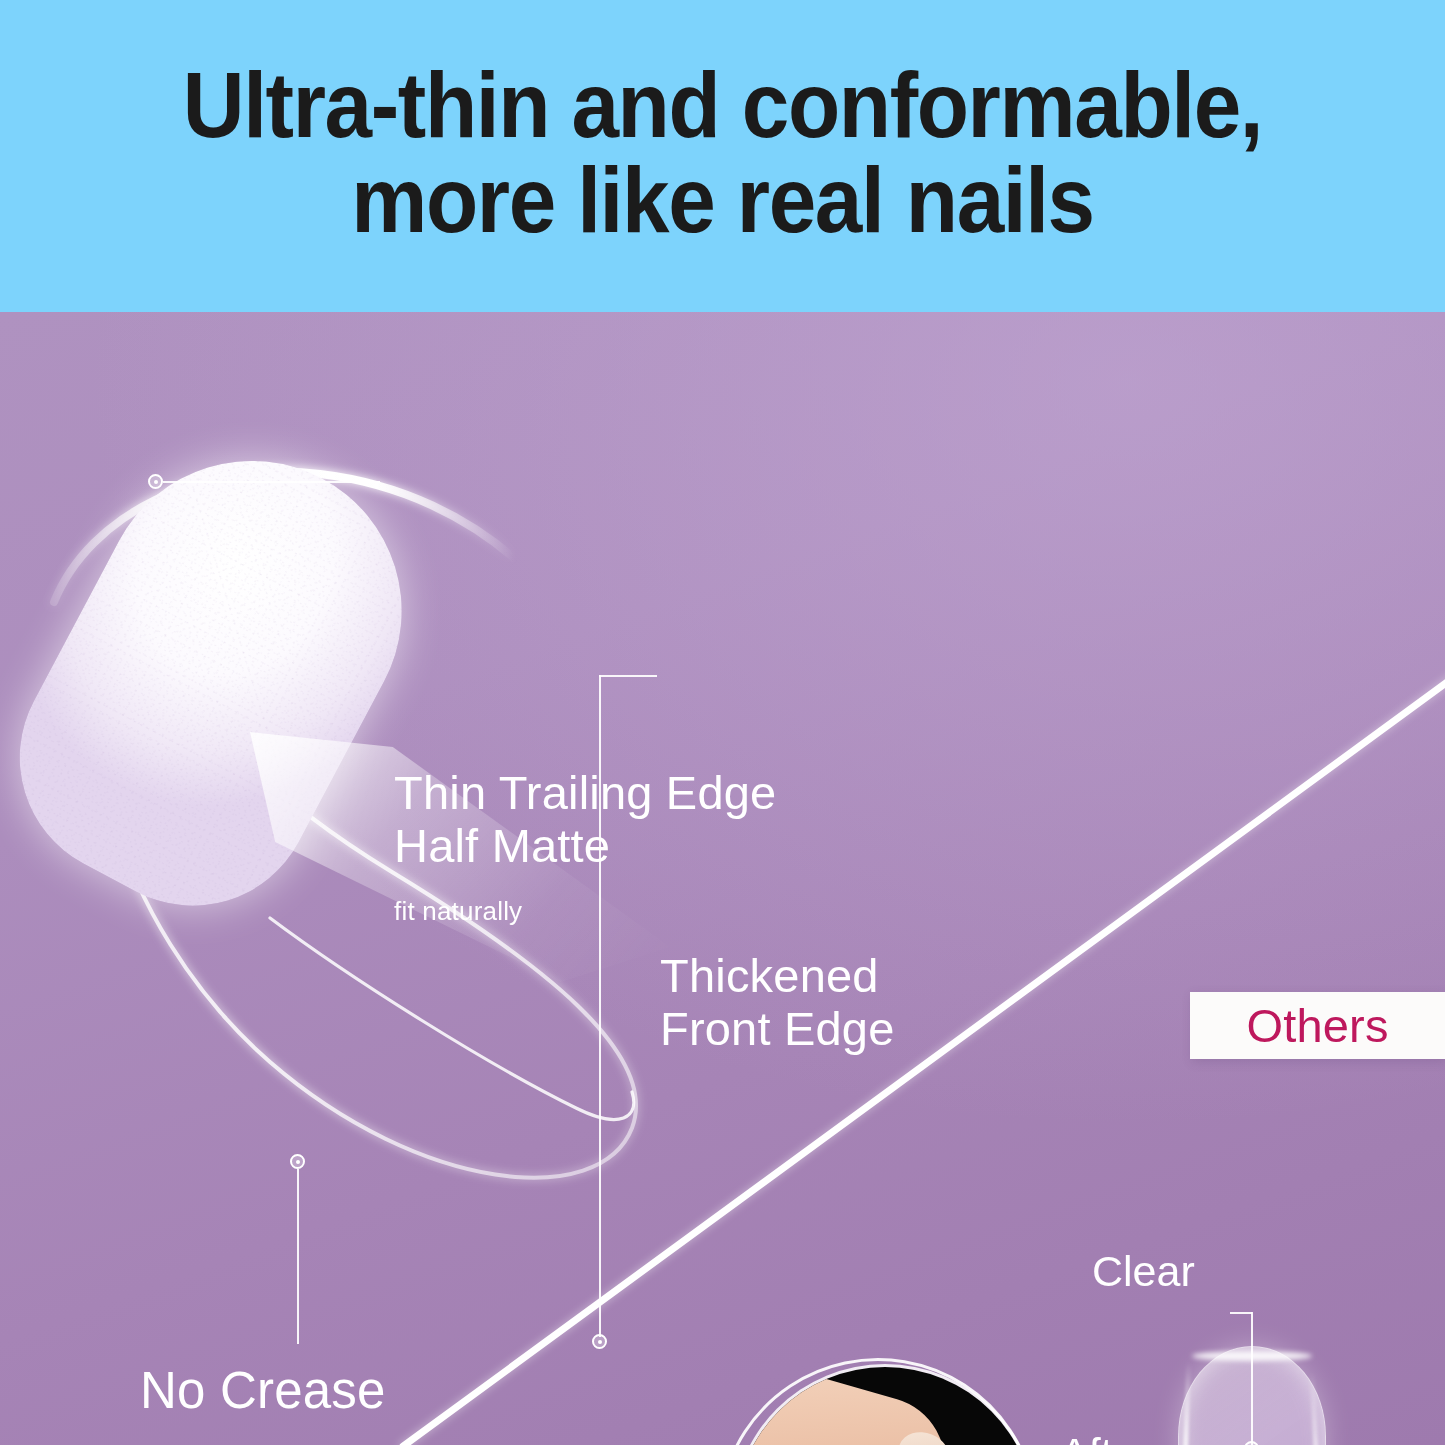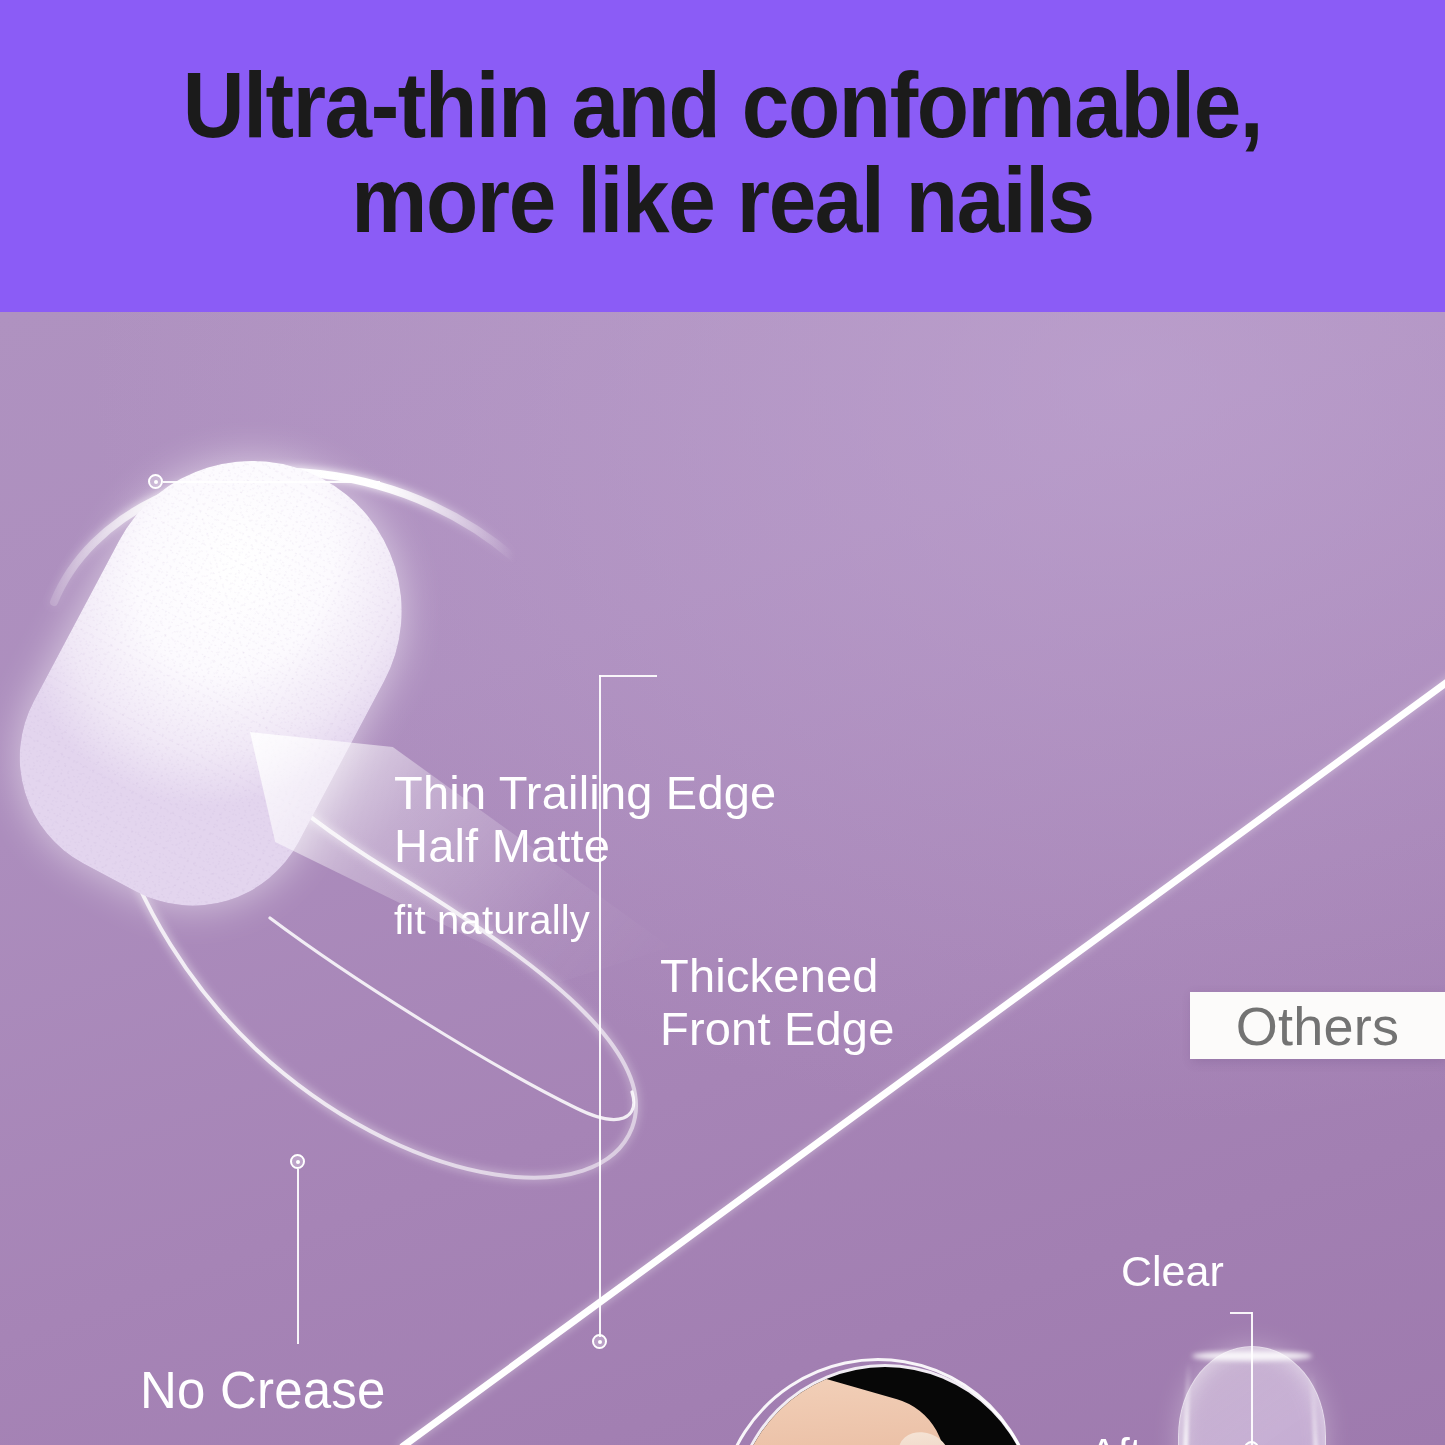--- a/index.html
+++ b/index.html
@@ -8,21 +8,21 @@
   .canvas{
     position:relative;
     width:1445px;height:1445px;
     overflow:hidden;
     background:#FAFAFC;
   }
 
   
   .header{
     position:absolute;left:0;top:0;width:1445px;height:312px;
-    background:#8b5cf6;
+    background:#7dd3fc;
     z-index:40;
   }
   .headline{
     position:absolute;left:0;top:58px;width:1445px;
     text-align:center;
     color:#1B1B1B;
     font-family:"Liberation Sans", sans-serif;
     font-weight:bold;
     font-size:92px;
     line-height:1.03;
@@ -95,21 +95,21 @@
     position:absolute;left:0;top:0;width:680px;height:800px;overflow:visible;
   }
 
   
   .callout{position:absolute;color:#FFFFFF;}
   .callout .big{
     font-size:47px;line-height:1.12;font-weight:normal;
     letter-spacing:0.2px;white-space:nowrap;
   }
   .callout .small{
-    font-size:40px;line-height:1.2;font-weight:normal;
+    font-size:26px;line-height:1.2;font-weight:normal;
     letter-spacing:0.2px;white-space:nowrap;
   }
   .cal-matte{left:394px;top:455px;}
   .cal-matte .small{margin-top:24px;}
   .cal-thick{left:660px;top:638px;}
   .cal-thick .small{margin-top:24px;}
   .cal-crease{left:140px;top:1050px;}
   .cal-crease .big{font-size:51px;}
   .cal-crease .small{margin-top:22px;}
 
@@ -126,21 +126,21 @@
   }
   .badge-others{
     position:absolute;left:1190px;top:680px;
     width:255px;height:67px;
     background:#FCFBFA;
     display:flex;align-items:center;
     box-shadow:2px 3px 10px rgba(80,50,100,0.18);
   }
   .badge-others span{
     display:block;width:100%;text-align:center;
-    color:#737373;font-size:54px;letter-spacing:0.2px;
+    color:#be185d;font-size:47px;letter-spacing:0.2px;
   }
 
   
   .photo-ring{
     position:absolute;left:718px;top:1046px;width:320px;height:320px;
     border-radius:50%;
     border:3px solid rgba(255,255,255,0.92);
     box-sizing:border-box;
     transform:rotate(-12deg);
   }
@@ -191,21 +191,21 @@
     transform:rotate(2deg);
   }
   .abs-edge-r{
     position:absolute;left:1318px;top:1060px;width:5px;height:330px;
     background:linear-gradient(180deg, rgba(255,255,255,0) 0%, rgba(255,255,255,0.65) 28%, rgba(255,255,255,0.85) 72%, rgba(255,255,255,0.15) 100%);
     filter:blur(1.8px);
     border-radius:4px;
     transform:rotate(-3deg);
   }
 
-  .lbl-white{position:absolute;color:#FFFFFF;white-space:nowrap;margin-left:29px;}
+  .lbl-white{position:absolute;color:#FFFFFF;white-space:nowrap;}
   .lbl-clear{left:1092px;top:935px;font-size:43px;}
   .lbl-after{left:1060px;top:1117px;font-size:43px;line-height:1.15;}
 </style>
 </head>
 <body>
 
 <div class="canvas">
 
   <div class="header">
     <div class="headline">

